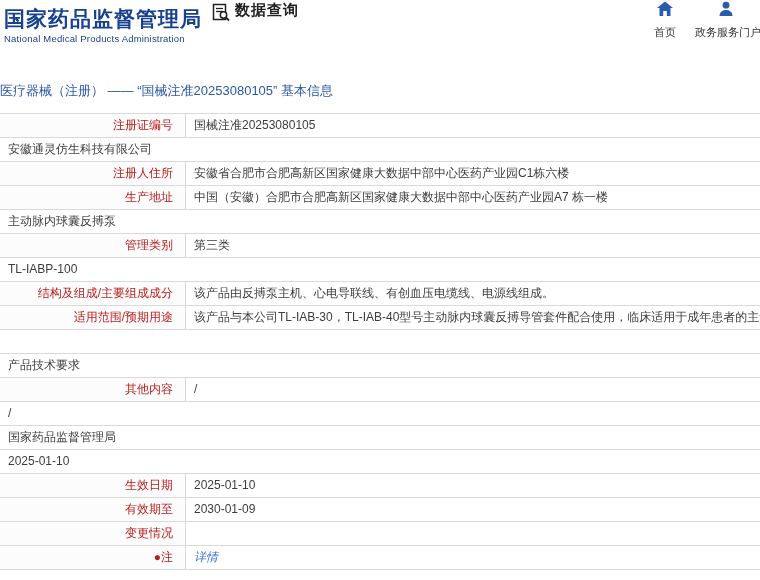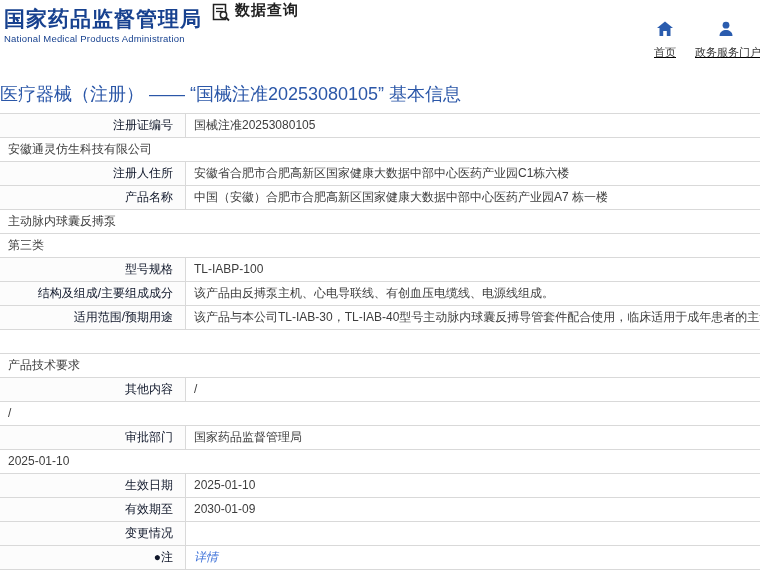--- a/index.html
+++ b/index.html
@@ -15,34 +15,34 @@
     width:760px;height:580px;position:relative;overflow:hidden;
     background:#fff;font-family:"Liberation Sans","DejaVu Sans",sans-serif;
   }
   
   .header{position:absolute;left:0;top:0;width:760px;height:58px;background:#fff;}
   .logo{position:absolute;left:4px;top:7px;}
   .logo-title{font-size:21px;font-weight:bold;color:var(--brand);letter-spacing:1px;line-height:24px;}
   .logo-sub{font-size:9.5px;color:var(--brand);margin-top:2px;letter-spacing:.2px;}
   .data-query{position:absolute;left:211px;top:1px;display:flex;align-items:center;gap:4px;cursor:pointer;}
   .data-query .txt{font-size:15px;font-weight:bold;color:#222;letter-spacing:1px;}
-  .hdr-link{position:absolute;top:20px;text-align:center;cursor:pointer;text-decoration:underline;}
+  .hdr-link{position:absolute;top:0;text-align:center;cursor:pointer;}
   .hdr-link .lbl{font-size:11px;color:#333;margin-top:3px;white-space:nowrap;}
   .hdr-home{left:645px;width:40px;}
   .hdr-portal{left:695px;width:62px;}
   .hdr-icon{display:inline-block;height:18px;}
   
-  .breadcrumb{position:absolute;left:0;top:82px;width:760px;font-size:18px;color:var(--breadcrumb);white-space:nowrap;}
+  .breadcrumb{position:absolute;left:0;top:82px;width:760px;font-size:13px;color:var(--breadcrumb);white-space:nowrap;}
   
   .info-table{
     position:absolute;left:-1px;top:113px;width:880px;
     border-top:1px solid var(--border);border-left:1px solid var(--border);
   }
   .row{display:flex;height:24px;line-height:23px;border-bottom:1px solid var(--border);}
-  .cell{font-size:12px;color:#0f172a;overflow:hidden;white-space:nowrap;}
+  .cell{font-size:12px;color:#b91c1c;overflow:hidden;white-space:nowrap;}
   .cell.label{
     width:186px;flex:0 0 186px;text-align:right;padding-right:12px;
     background:#fcfcfc;border-right:1px solid var(--border);
   }
   .cell.value{flex:1;padding-left:8px;color:#3d3d3d;}
   .cell.value a{color:var(--link);text-decoration:none;cursor:pointer;font-style:italic;}
 </style>
 </head>
 <body>
 
@@ -93,31 +93,31 @@
       <div class="cell value">国械注准20253080105</div>
     </div>
     <div class="row">
       <div class="cell value">安徽通灵仿生科技有限公司</div>
     </div>
     <div class="row">
       <div class="cell label">注册人住所</div>
       <div class="cell value">安徽省合肥市合肥高新区国家健康大数据中部中心医药产业园C1栋六楼</div>
     </div>
     <div class="row">
-      <div class="cell label">产品名称</div>
+      <div class="cell label">生产地址</div>
       <div class="cell value">中国（安徽）合肥市合肥高新区国家健康大数据中部中心医药产业园A7 栋一楼</div>
     </div>
     <div class="row">
       <div class="cell value">主动脉内球囊反搏泵</div>
     </div>
     <div class="row">
+      <div class="cell label">管理类别</div>
       <div class="cell value">第三类</div>
     </div>
     <div class="row">
-      <div class="cell label">型号规格</div>
       <div class="cell value">TL-IABP-100</div>
     </div>
     <div class="row">
       <div class="cell label">结构及组成/主要组成成分</div>
       <div class="cell value">该产品由反搏泵主机、心电导联线、有创血压电缆线、电源线组成。</div>
     </div>
     <div class="row">
       <div class="cell label">适用范围/预期用途</div>
       <div class="cell value">该产品与本公司TL-IAB-30，TL-IAB-40型号主动脉内球囊反搏导管套件配合使用，临床适用于成年患者的主动脉内球囊反搏治疗。</div>
     </div>
@@ -128,21 +128,20 @@
       <div class="cell value">产品技术要求</div>
     </div>
     <div class="row">
       <div class="cell label">其他内容</div>
       <div class="cell value">/</div>
     </div>
     <div class="row">
       <div class="cell value">/</div>
     </div>
     <div class="row">
-      <div class="cell label">审批部门</div>
       <div class="cell value">国家药品监督管理局</div>
     </div>
     <div class="row">
       <div class="cell value">2025-01-10</div>
     </div>
     <div class="row">
       <div class="cell label">生效日期</div>
       <div class="cell value">2025-01-10</div>
     </div>
     <div class="row">

